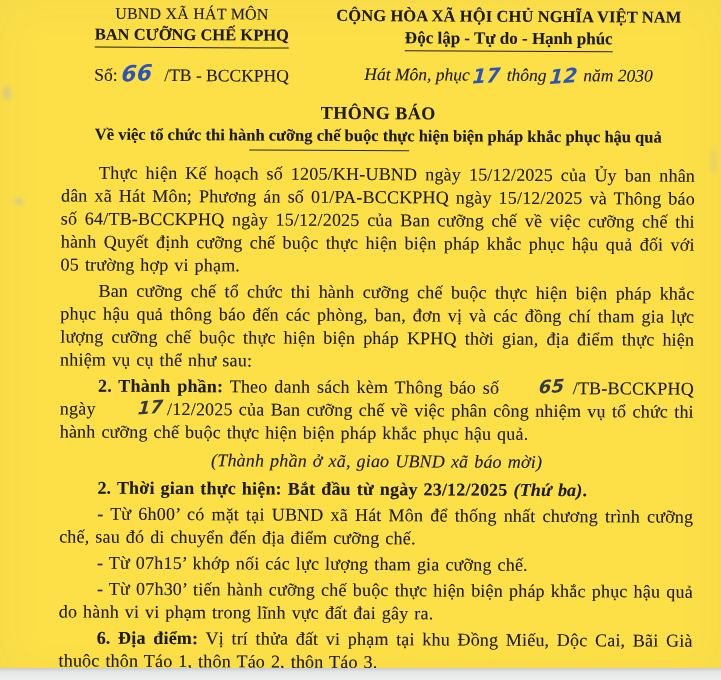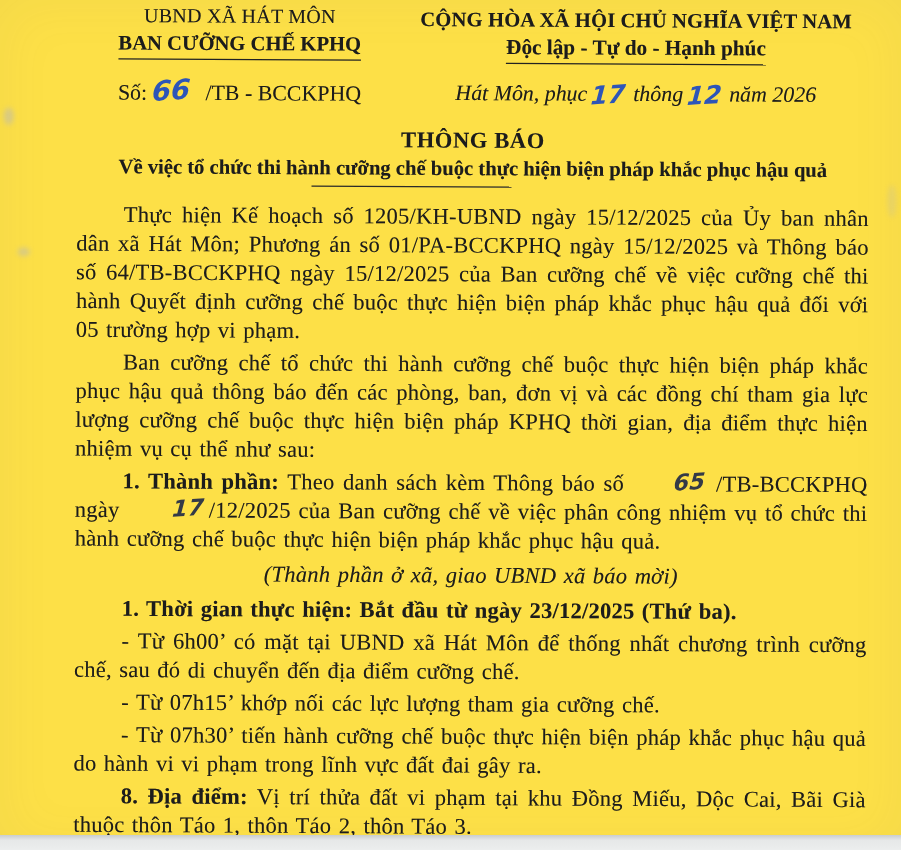--- a/index.html
+++ b/index.html
@@ -41,21 +41,21 @@
   
   .title{margin-top:16px;text-align:center;font-size:18px;font-weight:bold;letter-spacing:.5px;}
   .subtitle{margin-top:2px;text-align:center;font-size:16.5px;font-weight:bold;white-space:nowrap;}
   .subtitle-rule{width:160px;height:0;border-bottom:1.7px solid #2a2a2a;margin:4px auto 0;transform:translateX(-49px);}
   
   .body{margin-top:12px;font-size:18px;line-height:23px;letter-spacing:.2px;word-spacing:1.2px;}
   .body p{margin:0 0 5px;text-align:justify;text-indent:38px;}
   .body p.tight{margin-bottom:3px;}
   .note-center{text-align:center !important;text-indent:0 !important;font-style:italic;}
   .lead{font-weight:bold;}
-  .bi{font-weight:bold;}
+  .bi{font-weight:bold;font-style:italic;}
   .inline-hw{font-size:18px;margin:0 4px;}
   .inline-hw2{font-size:18px;margin:0 8px 0 2px;}
   
   .cutoff{height:6px;overflow:hidden;}
   .cutoff p{margin:0;opacity:.8;}
   .bottom-strip{
     position:absolute;left:0;bottom:0;width:721px;height:12px;
     background:linear-gradient(#c9cdce,#e6e8e8 35%,#eceeee);
   }
   
@@ -72,43 +72,43 @@
 
     <div class="hdr">
       <div class="hdr-left">
         <div class="h-line1">UBND XÃ HÁT MÔN</div>
         <div class="h-line2"><span class="u">BAN CƯỠNG CHẾ KPHQ</span></div>
         <div class="so-line"><span>Số:</span><span class="hw hw-blue">66</span><span>/TB - BCCKPHQ</span></div>
       </div>
       <div class="hdr-right">
         <div class="nat1">CỘNG HÒA XÃ HỘI CHỦ NGHĨA VIỆT NAM</div>
         <div class="motto"><span class="u">Độc lập - Tự do - Hạnh phúc</span></div>
-        <div class="date-line"><span>Hát Môn, phục</span><span class="hw hw-blue">17</span><span>thông</span><span class="hw hw-blue">12</span><span>năm 2026</span></div>
+        <div class="date-line"><span>Hát Môn, phục</span><span class="hw hw-blue">17</span><span>thông</span><span class="hw hw-blue">12</span><span>năm 2030</span></div>
       </div>
     </div>
 
     <div class="title">THÔNG BÁO</div>
     <div class="subtitle">Về việc tổ chức thi hành cưỡng chế buộc thực hiện biện pháp khắc phục hậu quả</div>
     <div class="subtitle-rule"></div>
 
     <div class="body">
       <p class="tight">Thực hiện Kế hoạch số 1205/KH-UBND ngày 15/12/2025 của Ủy ban nhân dân xã Hát Môn; Phương án số 01/PA-BCCKPHQ ngày 15/12/2025 và Thông báo số 64/TB-BCCKPHQ ngày 15/12/2025 của Ban cưỡng chế về việc cưỡng chế thi hành Quyết định cưỡng chế buộc thực hiện biện pháp khắc phục hậu quả đối với 05 trường hợp vi phạm.</p>
       <p class="tight">Ban cưỡng chế tổ chức thi hành cưỡng chế buộc thực hiện biện pháp khắc phục hậu quả thông báo đến các phòng, ban, đơn vị và các đồng chí tham gia lực lượng cưỡng chế buộc thực hiện biện pháp KPHQ thời gian, địa điểm thực hiện nhiệm vụ cụ thể như sau:</p>
 
-      <p><span class="lead">1. Thành phần:</span> <span>Theo danh sách kèm Thông báo số</span><span class="hw hw-dark inline-hw2">65</span><span>/TB-BCCKPHQ ngày</span><span class="hw hw-dark inline-hw">17</span><span>/12/2025 của Ban cưỡng chế về việc phân công nhiệm vụ tổ chức thi hành cưỡng chế buộc thực hiện biện pháp khắc phục hậu quả.</span></p>
+      <p><span class="lead">2. Thành phần:</span> <span>Theo danh sách kèm Thông báo số</span><span class="hw hw-dark inline-hw2">65</span><span>/TB-BCCKPHQ ngày</span><span class="hw hw-dark inline-hw">17</span><span>/12/2025 của Ban cưỡng chế về việc phân công nhiệm vụ tổ chức thi hành cưỡng chế buộc thực hiện biện pháp khắc phục hậu quả.</span></p>
 
       <p class="note-center">(Thành phần ở xã, giao UBND xã báo mời)</p>
 
-      <p class="tight"><span class="lead">1. Thời gian thực hiện:</span> <span class="lead">Bắt đầu từ ngày 23/12/2025</span> <span class="bi">(Thứ ba)</span><span class="lead">.</span></p>
+      <p class="tight"><span class="lead">2. Thời gian thực hiện:</span> <span class="lead">Bắt đầu từ ngày 23/12/2025</span> <span class="bi">(Thứ ba)</span><span class="lead">.</span></p>
 
       <p class="tight">- Từ 6h00’ có mặt tại UBND xã Hát Môn để thống nhất chương trình cưỡng chế, sau đó di chuyển đến địa điểm cưỡng chế.</p>
       <p class="tight">- Từ 07h15’ khớp nối các lực lượng tham gia cưỡng chế.</p>
       <p class="tight">- Từ 07h30’ tiến hành cưỡng chế buộc thực hiện biện pháp khắc phục hậu quả do hành vi vi phạm trong lĩnh vực đất đai gây ra.</p>
 
-      <p class="tight"><span class="lead">8. Địa điểm:</span> <span>Vị trí thửa đất vi phạm tại khu Đồng Miếu, Dộc Cai, Bãi Già thuộc thôn Táo 1, thôn Táo 2, thôn Táo 3.</span></p>
+      <p class="tight"><span class="lead">6. Địa điểm:</span> <span>Vị trí thửa đất vi phạm tại khu Đồng Miếu, Dộc Cai, Bãi Già thuộc thôn Táo 1, thôn Táo 2, thôn Táo 3.</span></p>
 
       <div class="cutoff">
         <p><span class="lead">4. Yêu cầu</span></p>
       </div>
     </div>
   </div>
 
   <div class="smudge sm1"></div>
   <div class="smudge sm2"></div>
   <div class="smudge sm3"></div>

